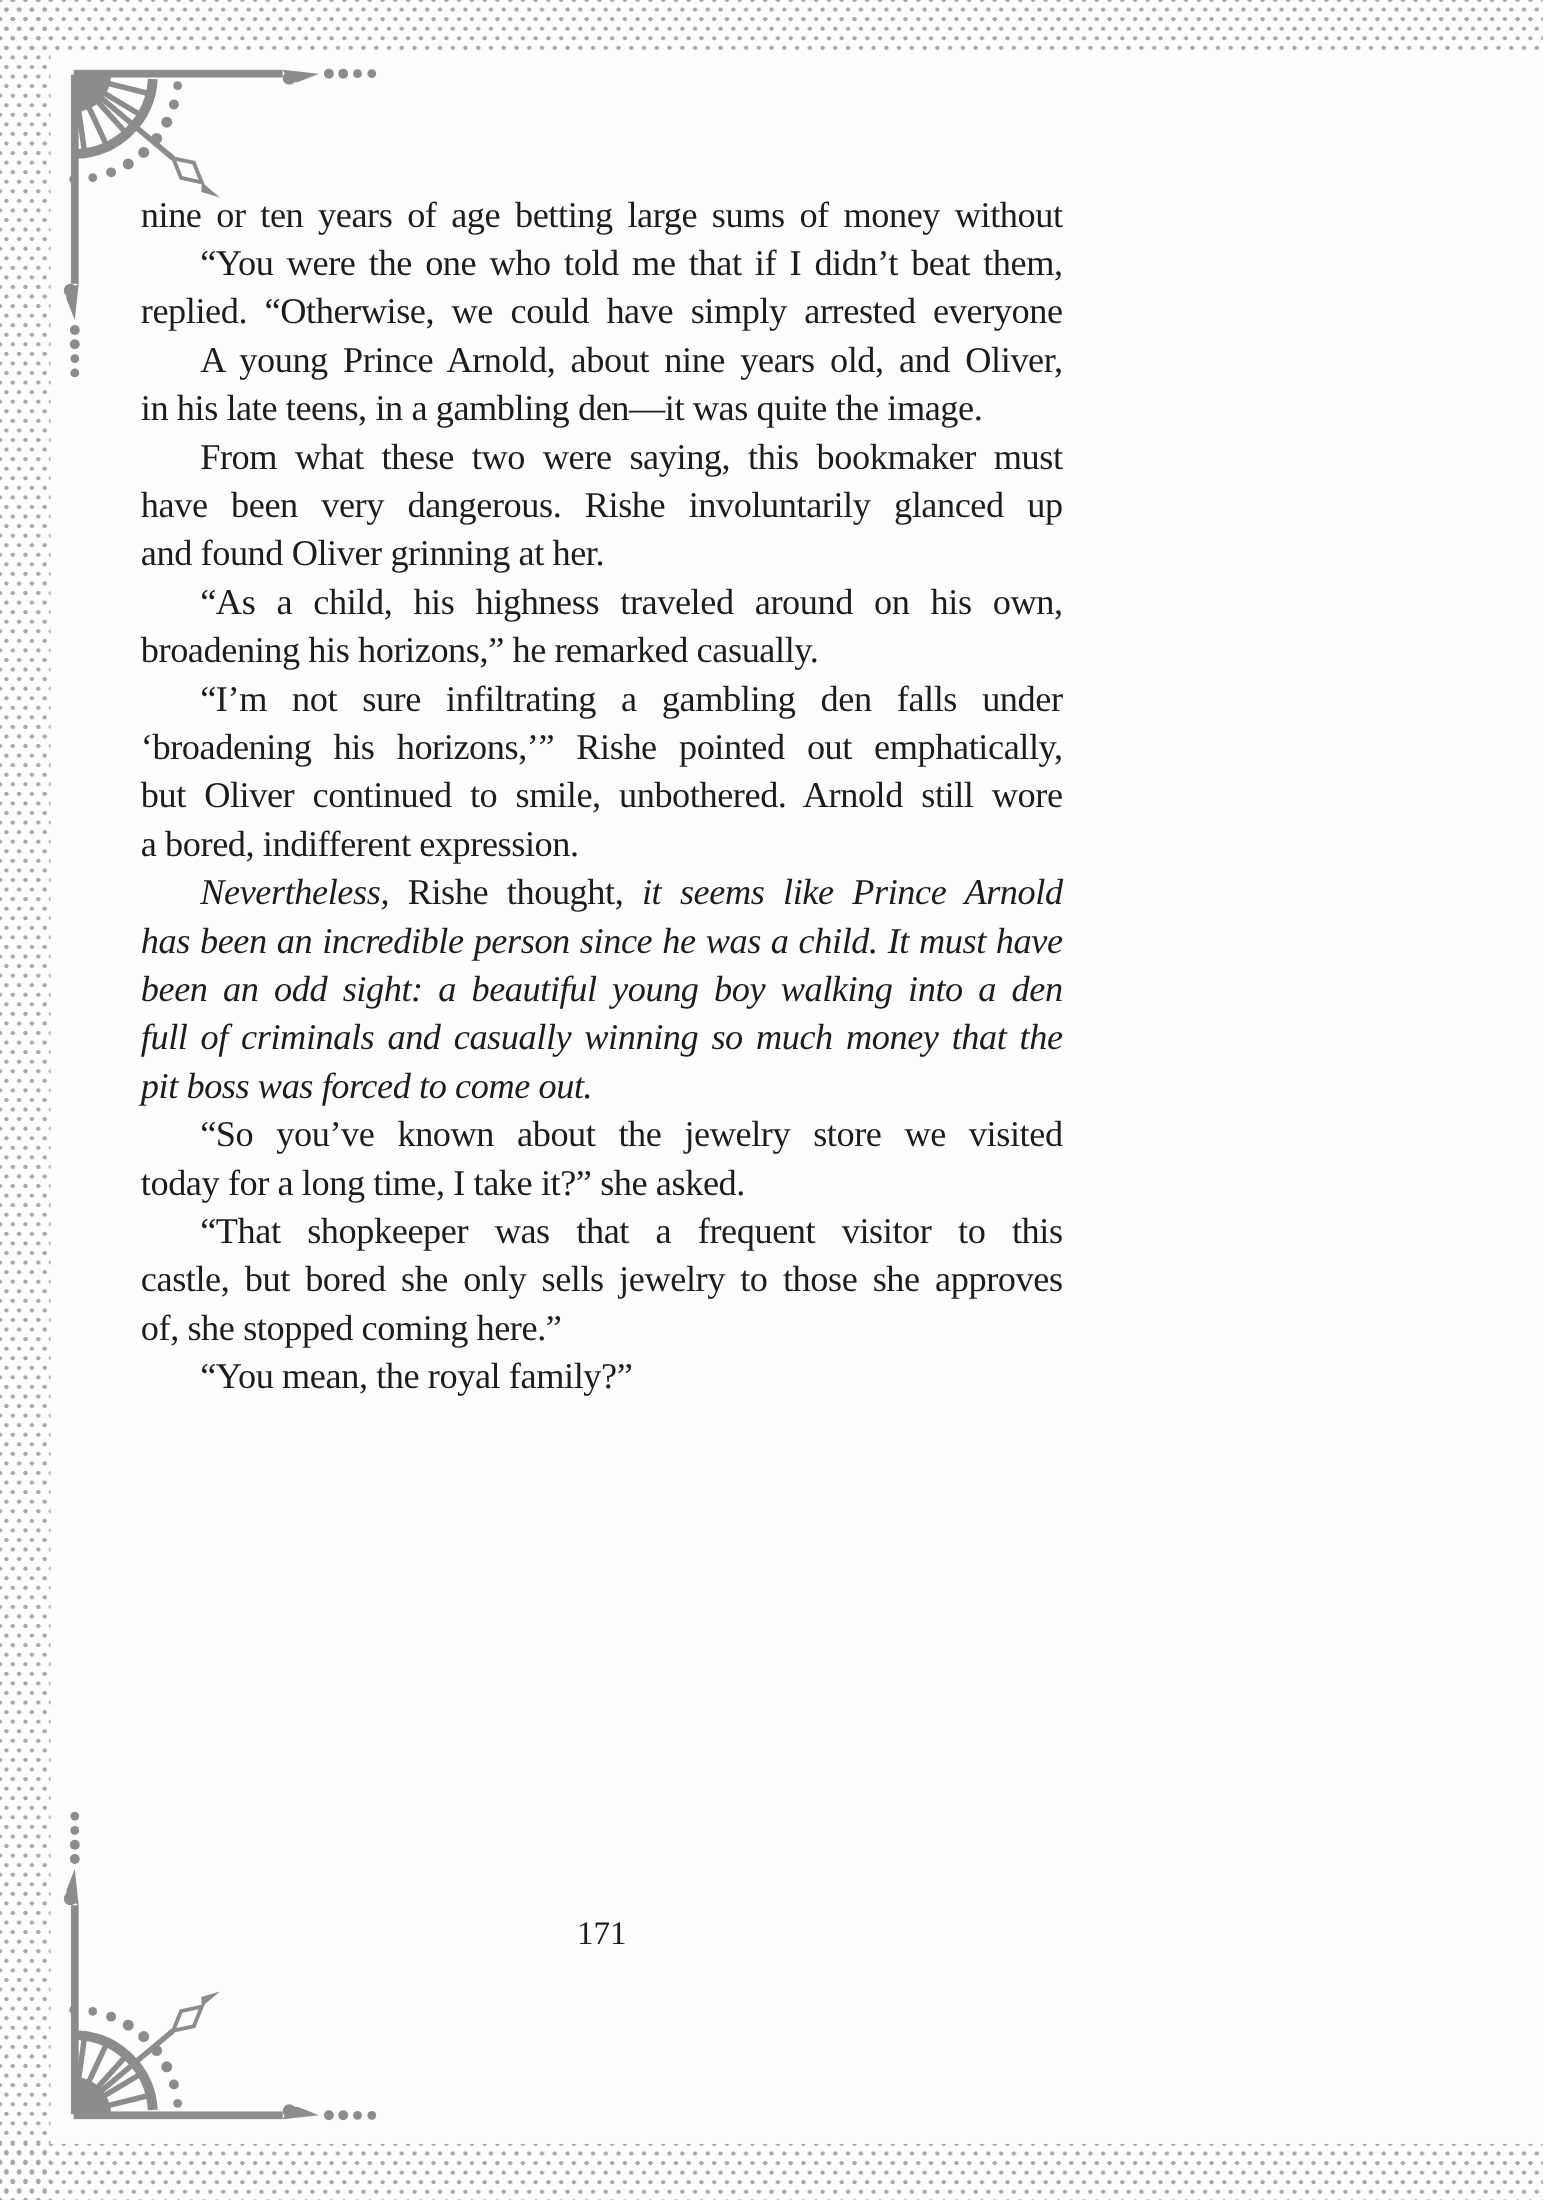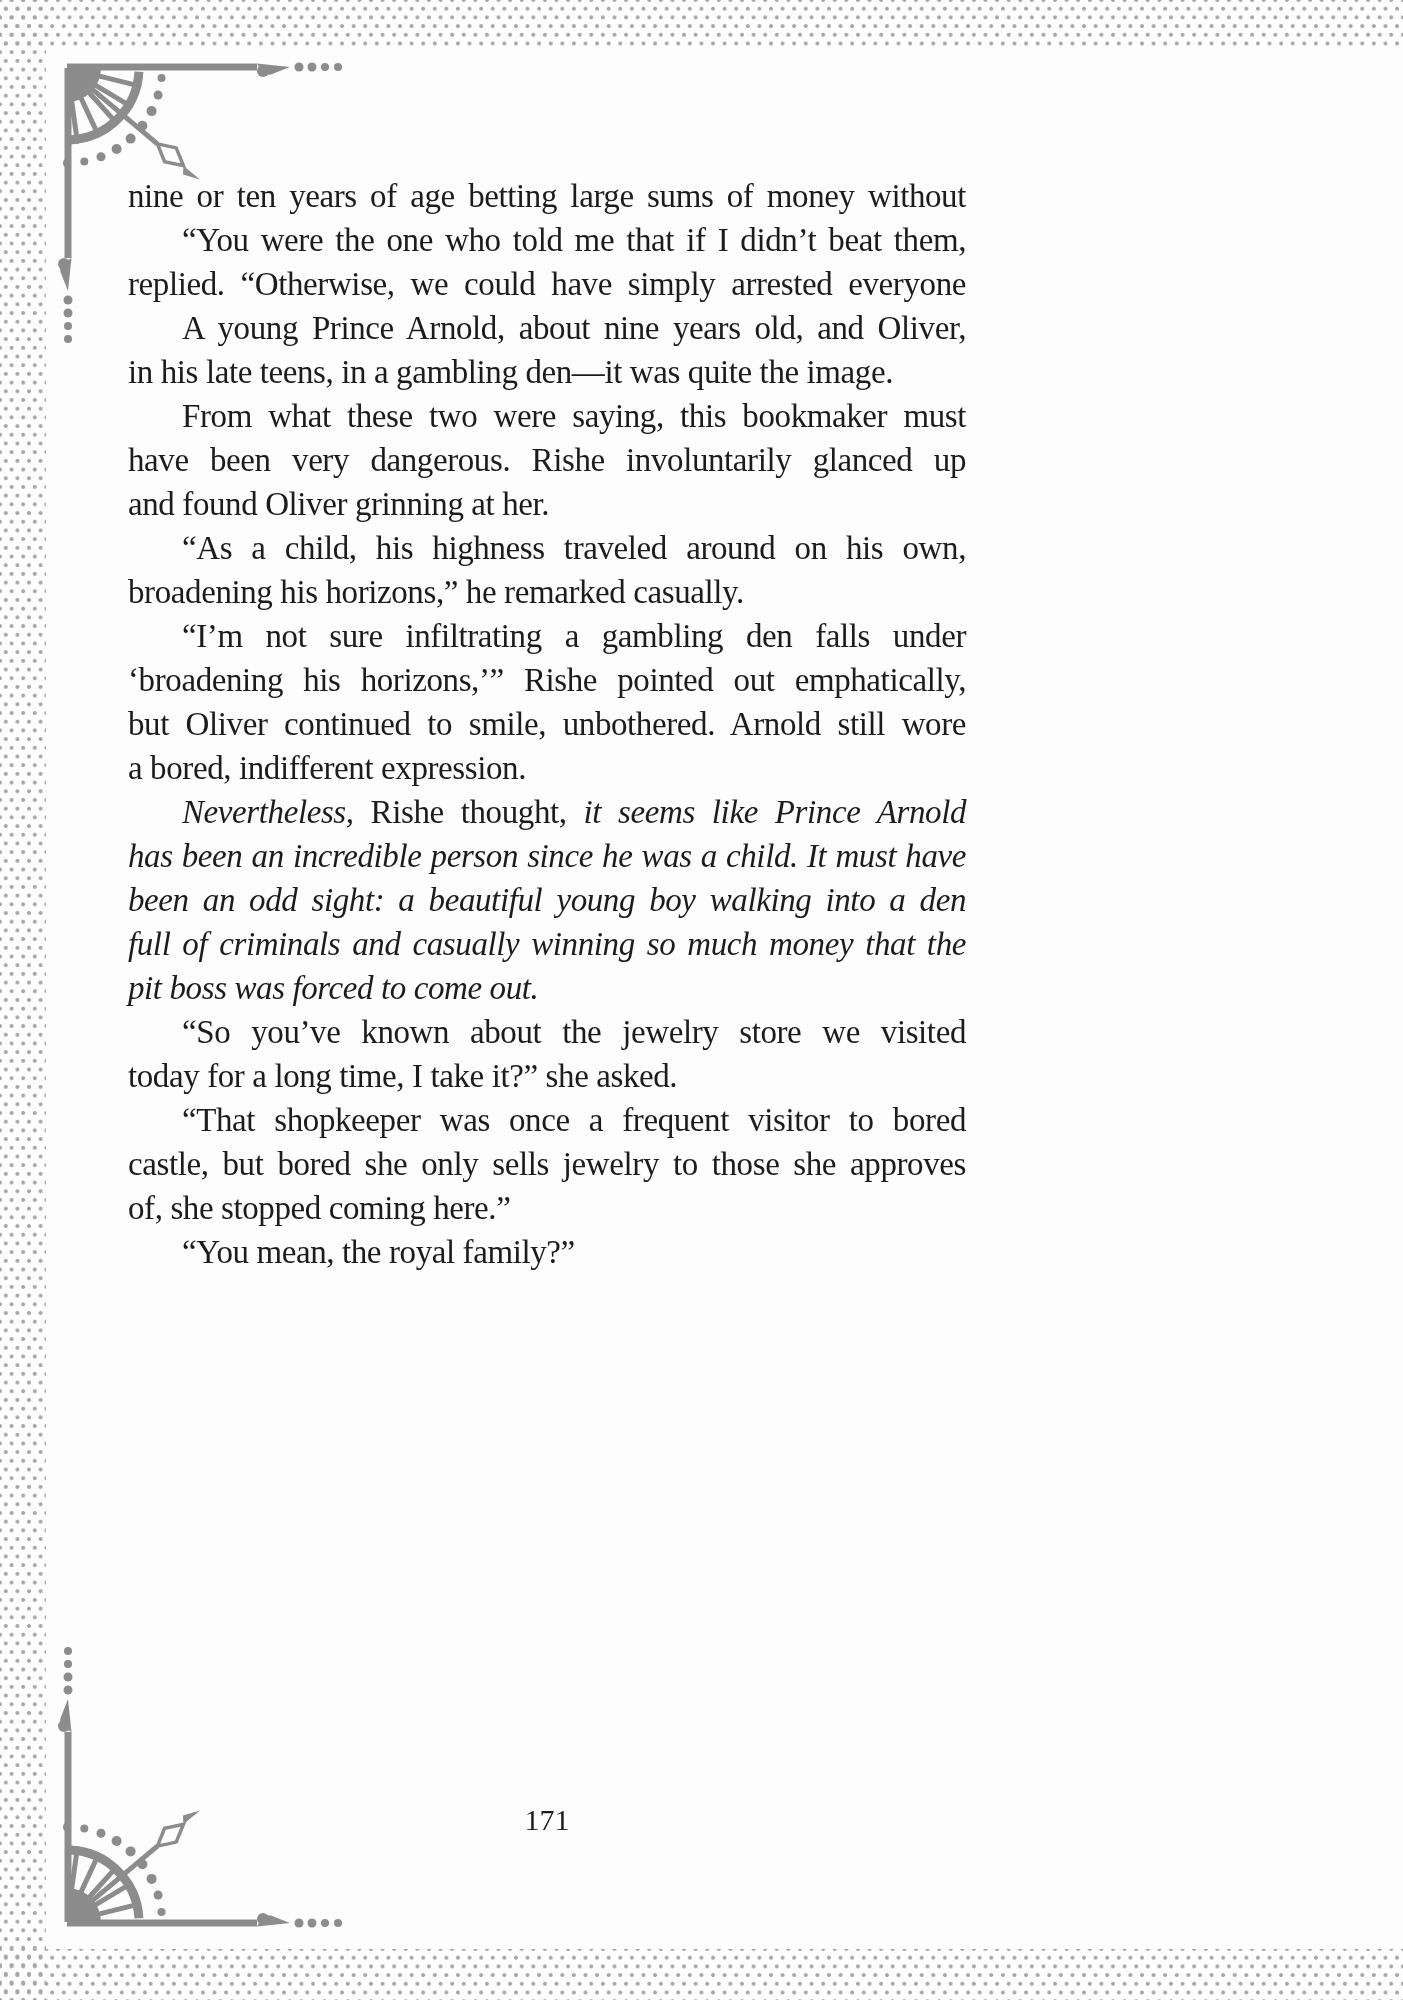--- a/index.html
+++ b/index.html
@@ -27,21 +27,21 @@
     color:#1c1c1c;font-size:33px;letter-spacing:-0.4px;margin-top:24px;
   }
   .line{
     height:44px;line-height:44px;
     text-align:justify;text-align-last:justify;
   }
   .line.end{text-align-last:left;}
   .line.ind{text-indent:54px;font-family:Liberation Serif, serif;}
   .it{font-style:italic;}
   .page-number{
-    position:absolute;left:128px;top:1803px;width:838px;
+    position:absolute;left:128px;top:1741px;width:838px;
     text-align:center;font-size:30px;color:#1c1c1c;
   }
 </style>
 </head>
 <body>
 
 <div class="dots dots-top"></div>
 <div class="dots dots-left"></div>
 <div class="dots dots-bottom"></div>
 
@@ -136,19 +136,19 @@
     <div class="line"><span class="ro">‘broadening his horizons,’” Rishe pointed out emphatically,</span></div>
     <div class="line"><span class="ro">but Oliver continued to smile, unbothered. Arnold still wore</span></div>
     <div class="line end"><span class="ro">a bored, indifferent expression.</span></div>
     <div class="line ind"><span class="it">Nevertheless,</span><span class="ro"> Rishe thought, </span><span class="it">it seems like Prince Arnold</span></div>
     <div class="line"><span class="it">has been an incredible person since he was a child. It must have</span></div>
     <div class="line"><span class="it">been an odd sight: a beautiful young boy walking into a den</span></div>
     <div class="line"><span class="it">full of criminals and casually winning so much money that the</span></div>
     <div class="line end"><span class="it">pit boss was forced to come out.</span></div>
     <div class="line ind"><span class="ro">“So you’ve known about the jewelry store we visited</span></div>
     <div class="line end"><span class="ro">today for a long time, I take it?” she asked.</span></div>
-    <div class="line ind"><span class="ro">“That shopkeeper was once a frequent visitor to bored</span></div>
+    <div class="line ind"><span class="ro">“That shopkeeper was that a frequent visitor to this</span></div>
     <div class="line"><span class="ro">castle, but bored she only sells jewelry to those she approves</span></div>
     <div class="line end"><span class="ro">of, she stopped coming here.”</span></div>
     <div class="line end ind"><span class="ro">“You mean, the royal family?”</span></div>
   </div>
 
 <div class="page-number">171</div>
 
 </body></html>

